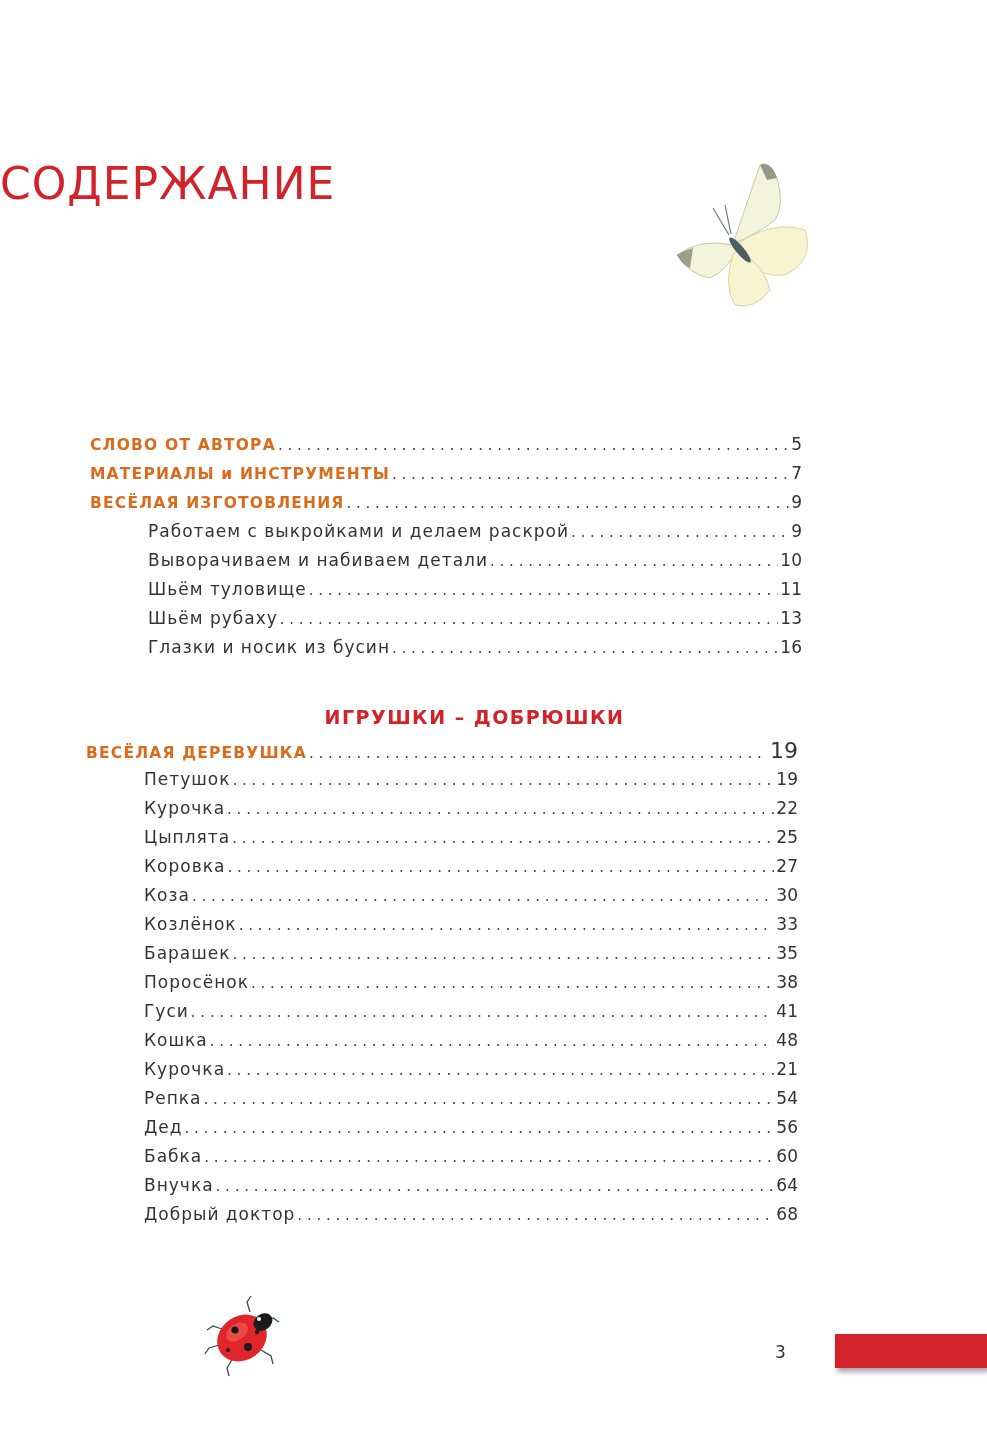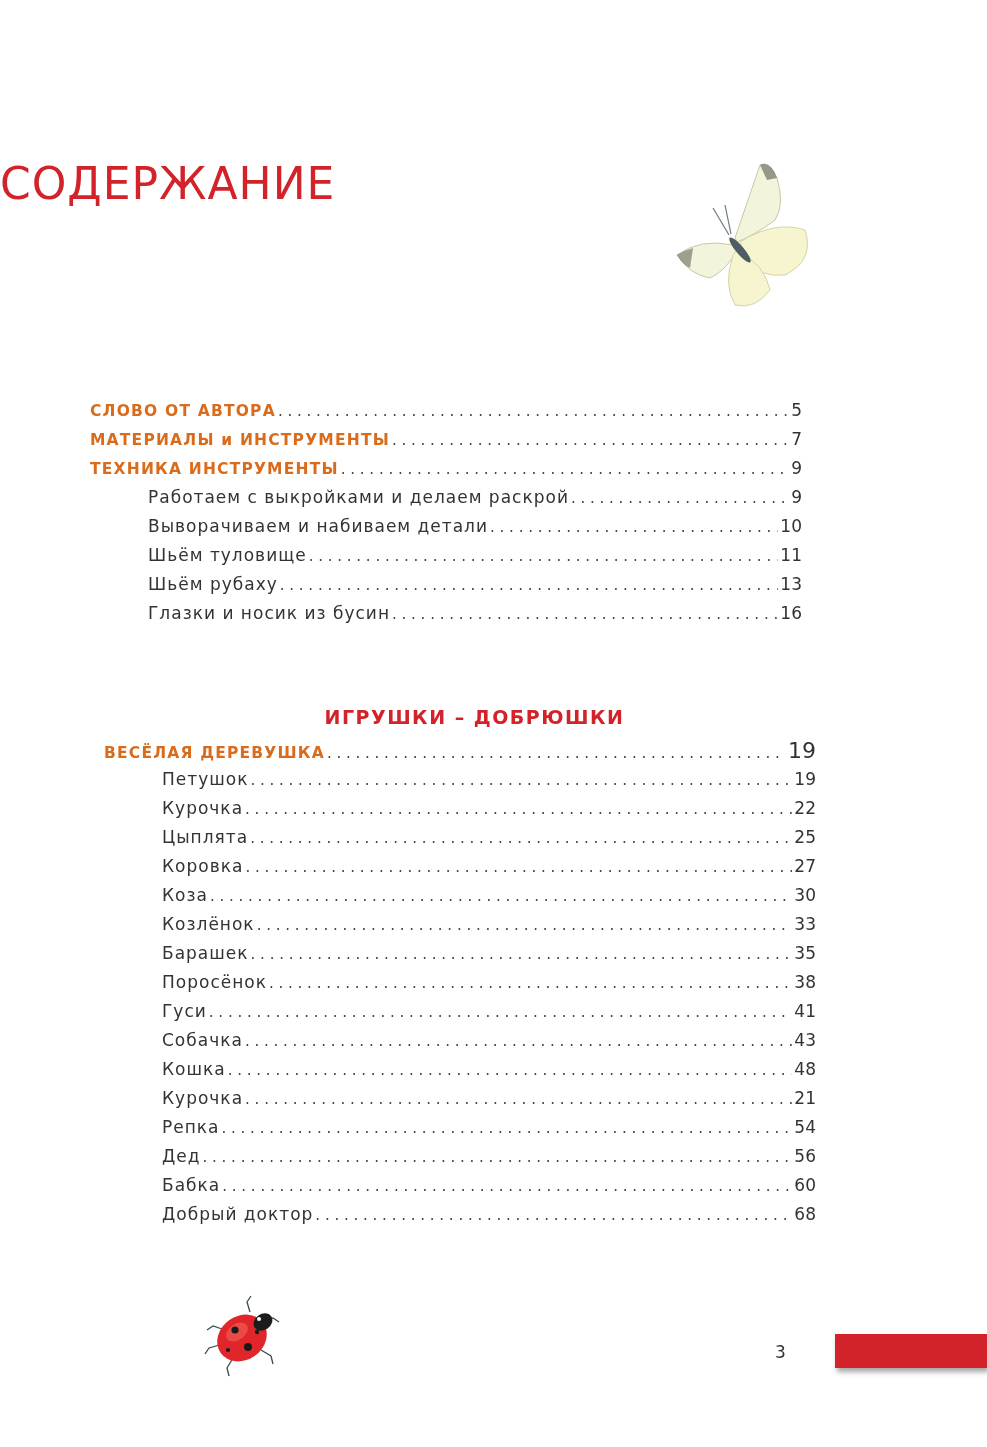--- a/index.html
+++ b/index.html
@@ -3,35 +3,35 @@
   <meta charset="utf-8">
   <style>
     html, body { margin: 0; padding: 0; background: #ffffff; }
     body { width: 987px; height: 1447px; position: relative; overflow: hidden;
            font-family: "DejaVu Sans", sans-serif; }
     .page-title { position: absolute; left: 0; width: 987px; top: 158px; text-align: left;
                   color: #d2232a; font-size: 44px; font-weight: 400; letter-spacing: 1px;
                   font-family: "DejaVu Sans", sans-serif; }
     .butterfly { position: absolute; left: 655px; top: 150px; width: 170px; height: 160px; }
     .ladybug { position: absolute; left: 195px; top: 1292px; width: 95px; height: 90px; }
-    .toc { position: absolute; left: 90px; top: 396px; width: 712px; }
+    .toc { position: absolute; left: 90px; top: 430px; width: 712px; }
     .row { display: flex; align-items: baseline; height: 29px; line-height: 29px;
            font-size: 17px; color: #333333; letter-spacing: 1px; }
     .row.sub { padding-left: 58px; }
     .row.main { color: #d96b1c; font-weight: bold; font-size: 15.5px; letter-spacing: 1.2px; }
     .row .label { white-space: nowrap; }
     .row .dots { flex: 1; overflow: hidden; white-space: nowrap; color: #444;
                  font-weight: normal; letter-spacing: 5.3px; font-size: 15px; margin: 0 2px; }
     .row .dots::before { content: ". . . . . . . . . . . . . . . . . . . . . . . . . . . . . . . . . . . . . . . . . . . . . . . . . . . . . . . . . . . . . . . . . . . . ."; letter-spacing: 0; }
     .row .page { white-space: nowrap; color: #333; font-weight: normal; font-size: 17px; letter-spacing: 0; }
     .row.main .page { color: #333; }
     .row.big .page { font-size: 22px; }
     .section-heading { position: absolute; left: 0; width: 949px; top: 706px; text-align: center;
                        color: #d2232a; font-weight: bold; font-size: 19px; letter-spacing: 1.5px; }
-    .toc2 { position: absolute; left: 104px; top: 736px; width: 712px; }
+    .toc2 { position: absolute; left: 86px; top: 736px; width: 712px; }
     .page-number { position: absolute; left: 775px; top: 1342px; font-size: 17px; color: #333; }
     .red-tab { position: absolute; left: 835px; top: 1334px; width: 152px; height: 34px;
                background: #d2232a; box-shadow: 2px 4px 5px rgba(0,0,0,0.35); }
   </style>
 </head>
 <body>
 
 <div class="page-title">СОДЕРЖАНИЕ</div>
 
 <svg class="butterfly" viewBox="0 0 170 160">
@@ -57,21 +57,21 @@
     <span class="label">СЛОВО ОТ АВТОРА</span>
     <span class="dots"></span>
     <span class="page">5</span>
   </div>
   <div class="row main">
     <span class="label">МАТЕРИАЛЫ и ИНСТРУМЕНТЫ</span>
     <span class="dots"></span>
     <span class="page">7</span>
   </div>
   <div class="row main">
-    <span class="label">ТЕХНИКА ИНСТРУМЕНТЫ</span>
+    <span class="label">ВЕСЁЛАЯ ИЗГОТОВЛЕНИЯ</span>
     <span class="dots"></span>
     <span class="page">9</span>
   </div>
   <div class="row sub">
     <span class="label">Работаем с выкройками и делаем раскрой</span>
     <span class="dots"></span>
     <span class="page">9</span>
   </div>
   <div class="row sub">
     <span class="label">Выворачиваем и набиваем детали</span>
@@ -142,25 +142,20 @@
     <span class="label">Поросёнок</span>
     <span class="dots"></span>
     <span class="page">38</span>
   </div>
   <div class="row sub">
     <span class="label">Гуси</span>
     <span class="dots"></span>
     <span class="page">41</span>
   </div>
   <div class="row sub">
-    <span class="label">Собачка</span>
-    <span class="dots"></span>
-    <span class="page">43</span>
-  </div>
-  <div class="row sub">
     <span class="label">Кошка</span>
     <span class="dots"></span>
     <span class="page">48</span>
   </div>
   <div class="row sub">
     <span class="label">Курочка</span>
     <span class="dots"></span>
     <span class="page">21</span>
   </div>
   <div class="row sub">
@@ -170,20 +165,25 @@
   </div>
   <div class="row sub">
     <span class="label">Дед</span>
     <span class="dots"></span>
     <span class="page">56</span>
   </div>
   <div class="row sub">
     <span class="label">Бабка</span>
     <span class="dots"></span>
     <span class="page">60</span>
+  </div>
+  <div class="row sub">
+    <span class="label">Внучка</span>
+    <span class="dots"></span>
+    <span class="page">64</span>
   </div>
   <div class="row sub">
     <span class="label">Добрый доктор</span>
     <span class="dots"></span>
     <span class="page">68</span>
   </div>
 </div>
 
 <svg class="ladybug" viewBox="0 0 95 90">
 

